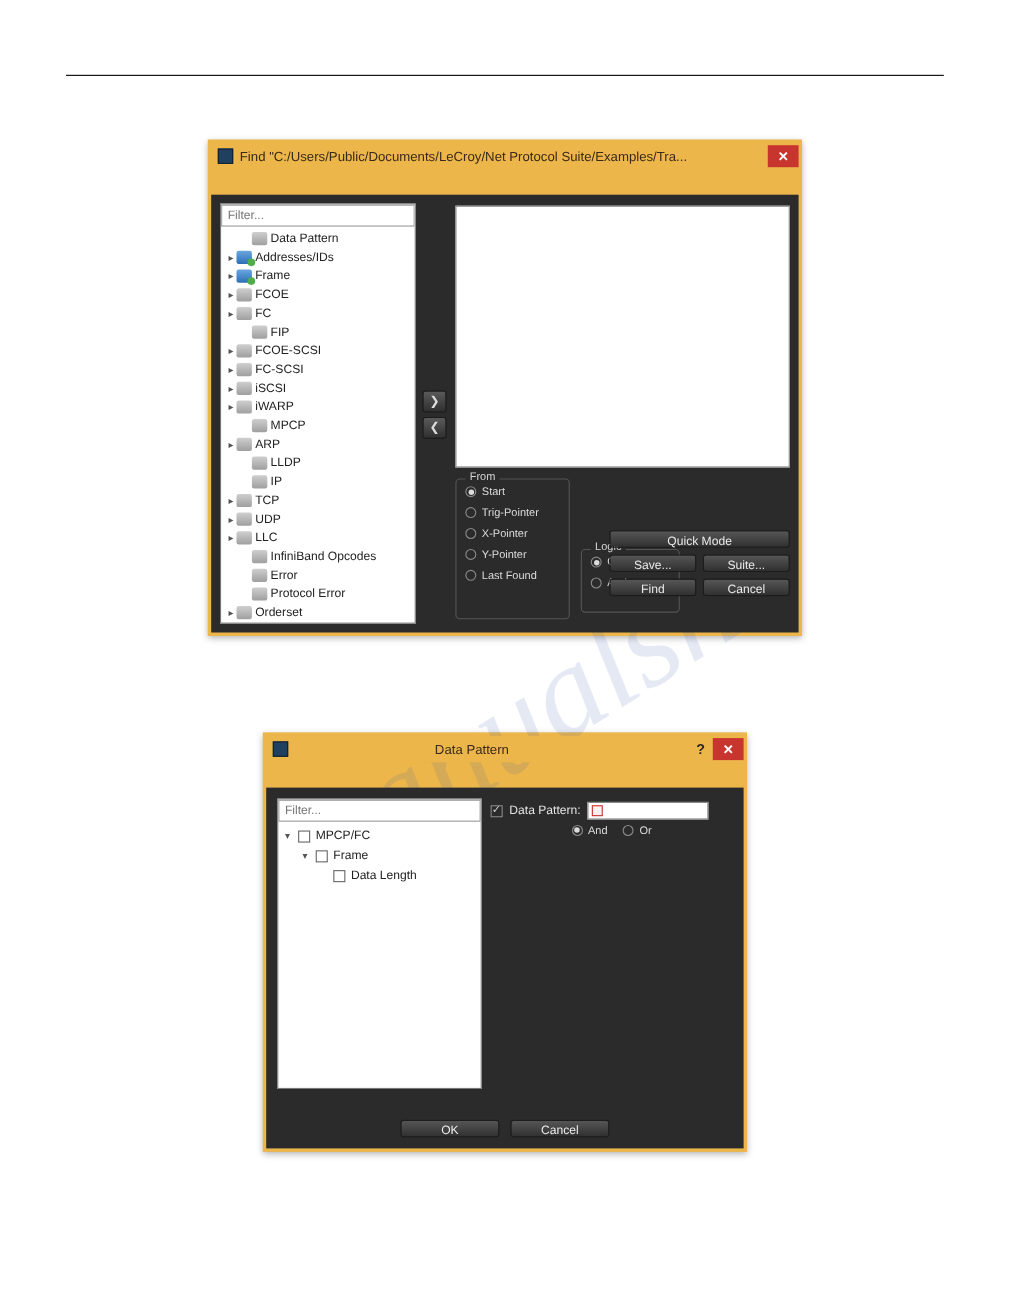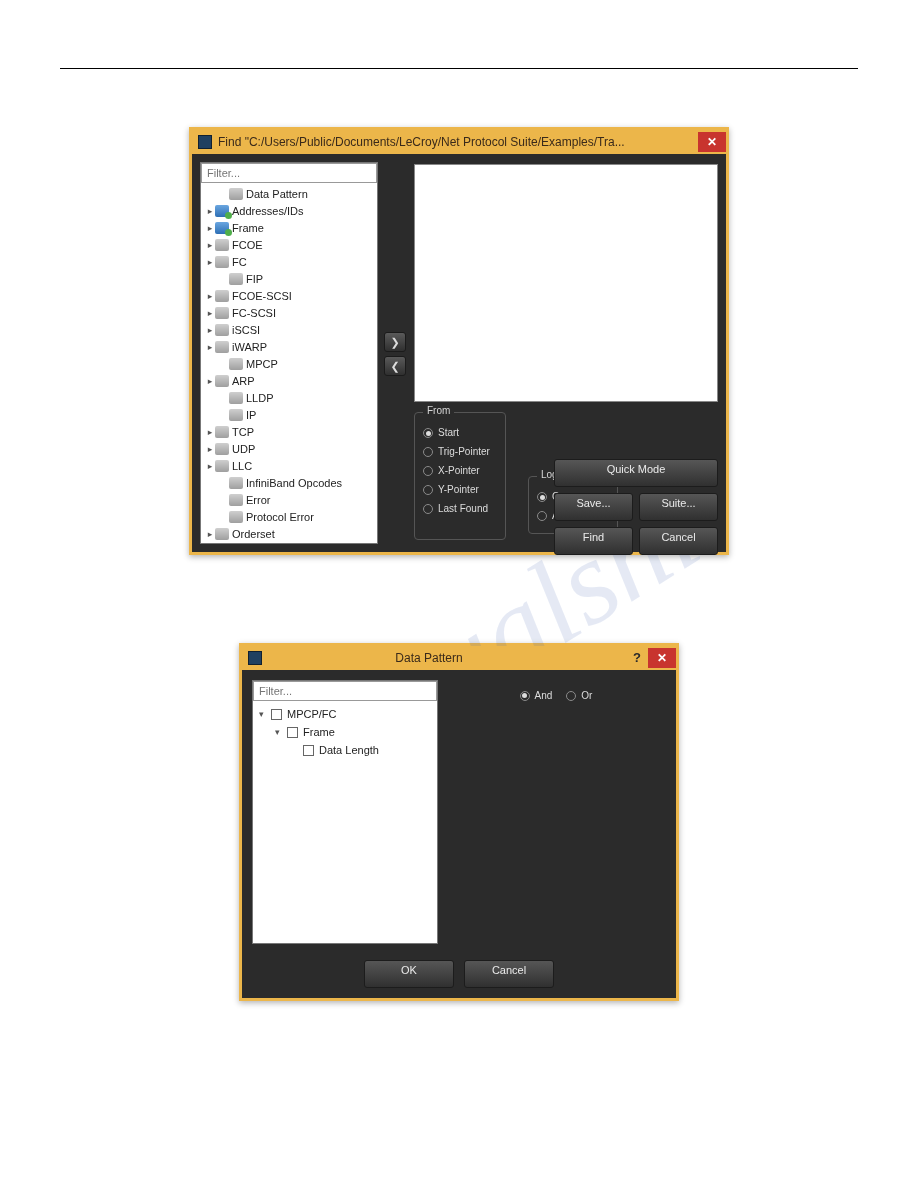--- a/index.html
+++ b/index.html
@@ -15,21 +15,21 @@
   .titlebar.center { justify-content: center; position: relative; }
   .tb-icon { width: 14px; height: 14px; background: #204060; border: 1px solid #102030; margin-right: 6px; flex: 0 0 auto; }
   .tb-title { font-size: 12px; color: #3a2a1a; white-space: nowrap; overflow: hidden; }
   .tb-title.center { position: absolute; left: 0; right: 60px; text-align: center; }
   .tb-spacer { flex: 1; }
   .tb-help { width: 22px; height: 20px; text-align: center; font-size: 13px; font-weight: bold; color: #2a2a2a; line-height: 20px; cursor: pointer; }
   .tb-close { width: 28px; height: 20px; background: #c8342e; color: #fff; text-align: center; font-size: 12px; line-height: 20px; font-weight: bold; cursor: pointer; }
   .tb-right { display: flex; align-items: center; }
   .titlebar .tb-icon-left { margin-left: 2px; }
 
-  .win-body { background: #2b2b2b; position: relative; }
+  .win-body { background: #2b2b2b; position: relative; margin-top: 23px; }
   .find-body { height: 398px; padding: 8px; }
   .dp-body { height: 328px; padding: 8px 10px; }
 
   .filter-input { width: 100%; height: 20px; background: #fff; border: 1px solid #999; font-size: 11px; padding: 2px 5px; color: #888; }
 
   .tree { background: #fff; border: 1px solid #777; font-size: 11px; color: #222; overflow: hidden; }
   .find-tree { width: 178px; height: 382px; position: absolute; left: 8px; top: 8px; }
   .find-tree .filter-row { padding: 0; }
   .tree-body { padding: 2px 0; }
   .tree-row { display: flex; align-items: center; height: 17px; padding-left: 4px; white-space: nowrap; }
@@ -41,29 +41,29 @@
   .tree-label { }
 
   .canvas-box { position: absolute; background: #fff; border: 1px solid #888; }
   .find-canvas { left: 222px; top: 10px; width: 304px; height: 238px; }
 
   .mid-btns { position: absolute; left: 192px; top: 178px; }
   .mid-btn { width: 22px; height: 20px; margin-bottom: 4px; background: linear-gradient(#5a5a5a,#2f2f2f); border: 1px solid #1b1b1b; color: #ddd; font-size: 11px; text-align: center; line-height: 18px; border-radius: 3px; cursor: pointer; }
 
   .groupbox { position: absolute; border: 1px solid #555; border-radius: 4px; padding: 6px 8px 6px 8px; }
   .groupbox .legend { position: absolute; top: -8px; left: 8px; background: #2b2b2b; color: #d6d6d6; font-size: 10px; padding: 0 4px; }
-  .grp-from  { left: 222px; top: 258px; width: 92px; height: 128px; }
+  .grp-from  { left: 222px; top: 258px; width: 104px; height: 128px; }
   .grp-dir   { left: 336px; top: 258px; width: 90px;  height: 58px;  }
   .grp-logic { left: 336px; top: 322px; width: 90px;  height: 58px;  }
 
-  .radio-row { display: flex; align-items: flex-end; height: 19px; color: #dcdcdc; font-size: 10px; cursor: pointer; }
+  .radio-row { display: flex; align-items: flex-start; height: 19px; color: #dcdcdc; font-size: 10px; cursor: pointer; }
   .radio-dot { width: 10px; height: 10px; border-radius: 50%; border: 1px solid #8a8a8a; margin-right: 5px; display: inline-flex; align-items: center; justify-content: center; }
   .radio-dot.sel::after { content: ""; width: 5px; height: 5px; border-radius: 50%; background: #dcdcdc; }
 
-  .btn { background: linear-gradient(#565656,#303030); border: 1px solid #1c1c1c; color: #eaeaea; font-size: 11px; text-align: center; height: 28px; line-height: 18px; border-radius: 3px; cursor: pointer; }
+  .btn { background: linear-gradient(#565656,#303030); border: 1px solid #1c1c1c; color: #eaeaea; font-size: 11px; text-align: center; height: 16px; line-height: 18px; border-radius: 3px; cursor: pointer; }
   .btn-col { position: absolute; right: 8px; top: 305px; width: 164px; }
   .btn-wide { width: 164px; margin-bottom: 6px; }
   .btn-pair { display: flex; gap: 6px; margin-bottom: 6px; }
   .btn-half { flex: 1; }
 
   
   .dp-left { position: absolute; left: 10px; top: 10px; width: 186px; height: 264px; background: #fff; border: 1px solid #777; }
   .dp-tree-body { padding: 4px 0; font-size: 11px; }
   .dp-row { display: flex; align-items: center; height: 18px; padding-left: 6px; }
   .dp-arrow { width: 12px; color: #555; font-size: 9px; }
@@ -307,20 +307,27 @@
             <span class="dp-label">Frame</span>
           </div>
           <div class="dp-row" style="padding-left:50px;">
             <span class="chk"></span>
             <span class="dp-label">Data Length</span>
           </div>
         </div>
       </div>
 
       <div class="dp-right">
+        <div class="dp-line">
+          <span class="dp-chk checked"></span>
+          <span>Data Pattern:</span>
+          <span class="dp-pattern-box">
+            <span class="dp-pattern-icon"></span>
+          </span>
+        </div>
         <div class="dp-line" style="justify-content:center; gap:14px;">
           <span class="radio-row">
             <span class="radio-dot sel"></span>
             <span>And</span>
           </span>
           <span class="radio-row">
             <span class="radio-dot"></span>
             <span>Or</span>
           </span>
         </div>

